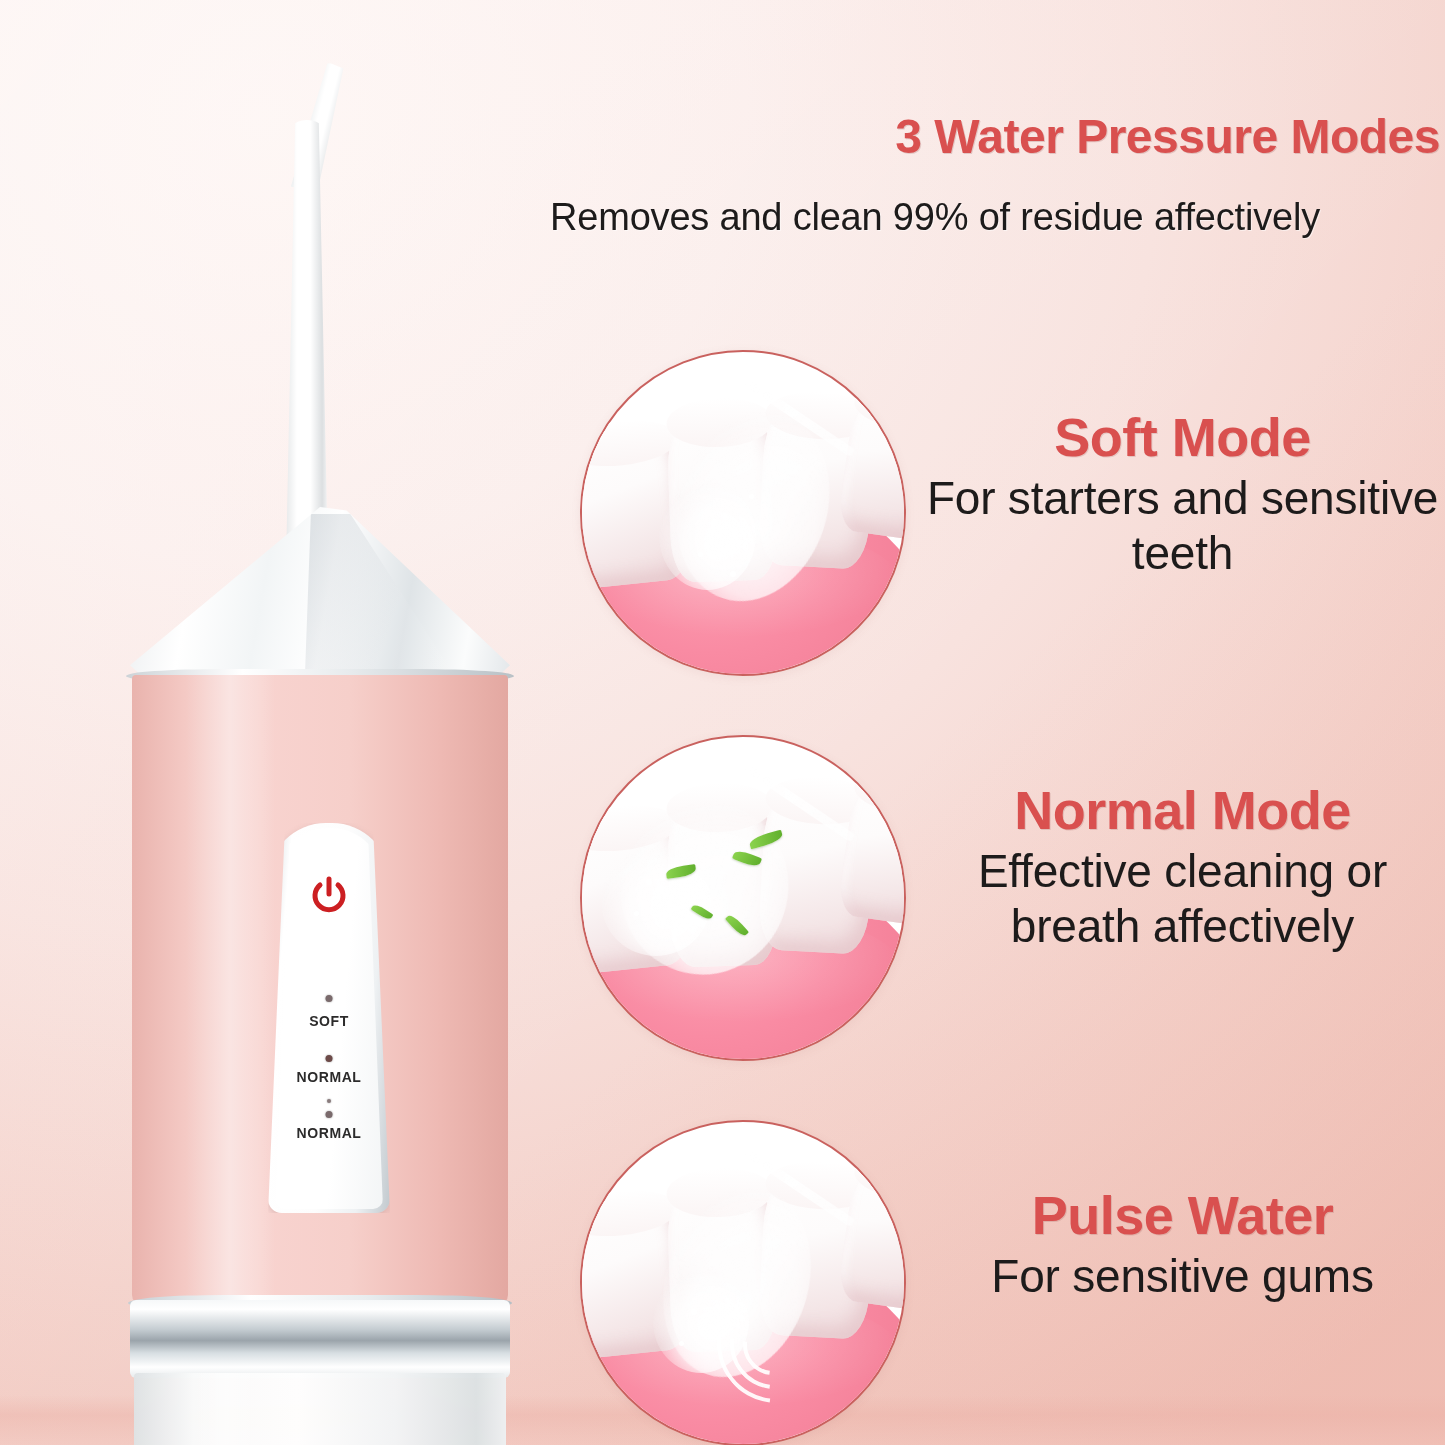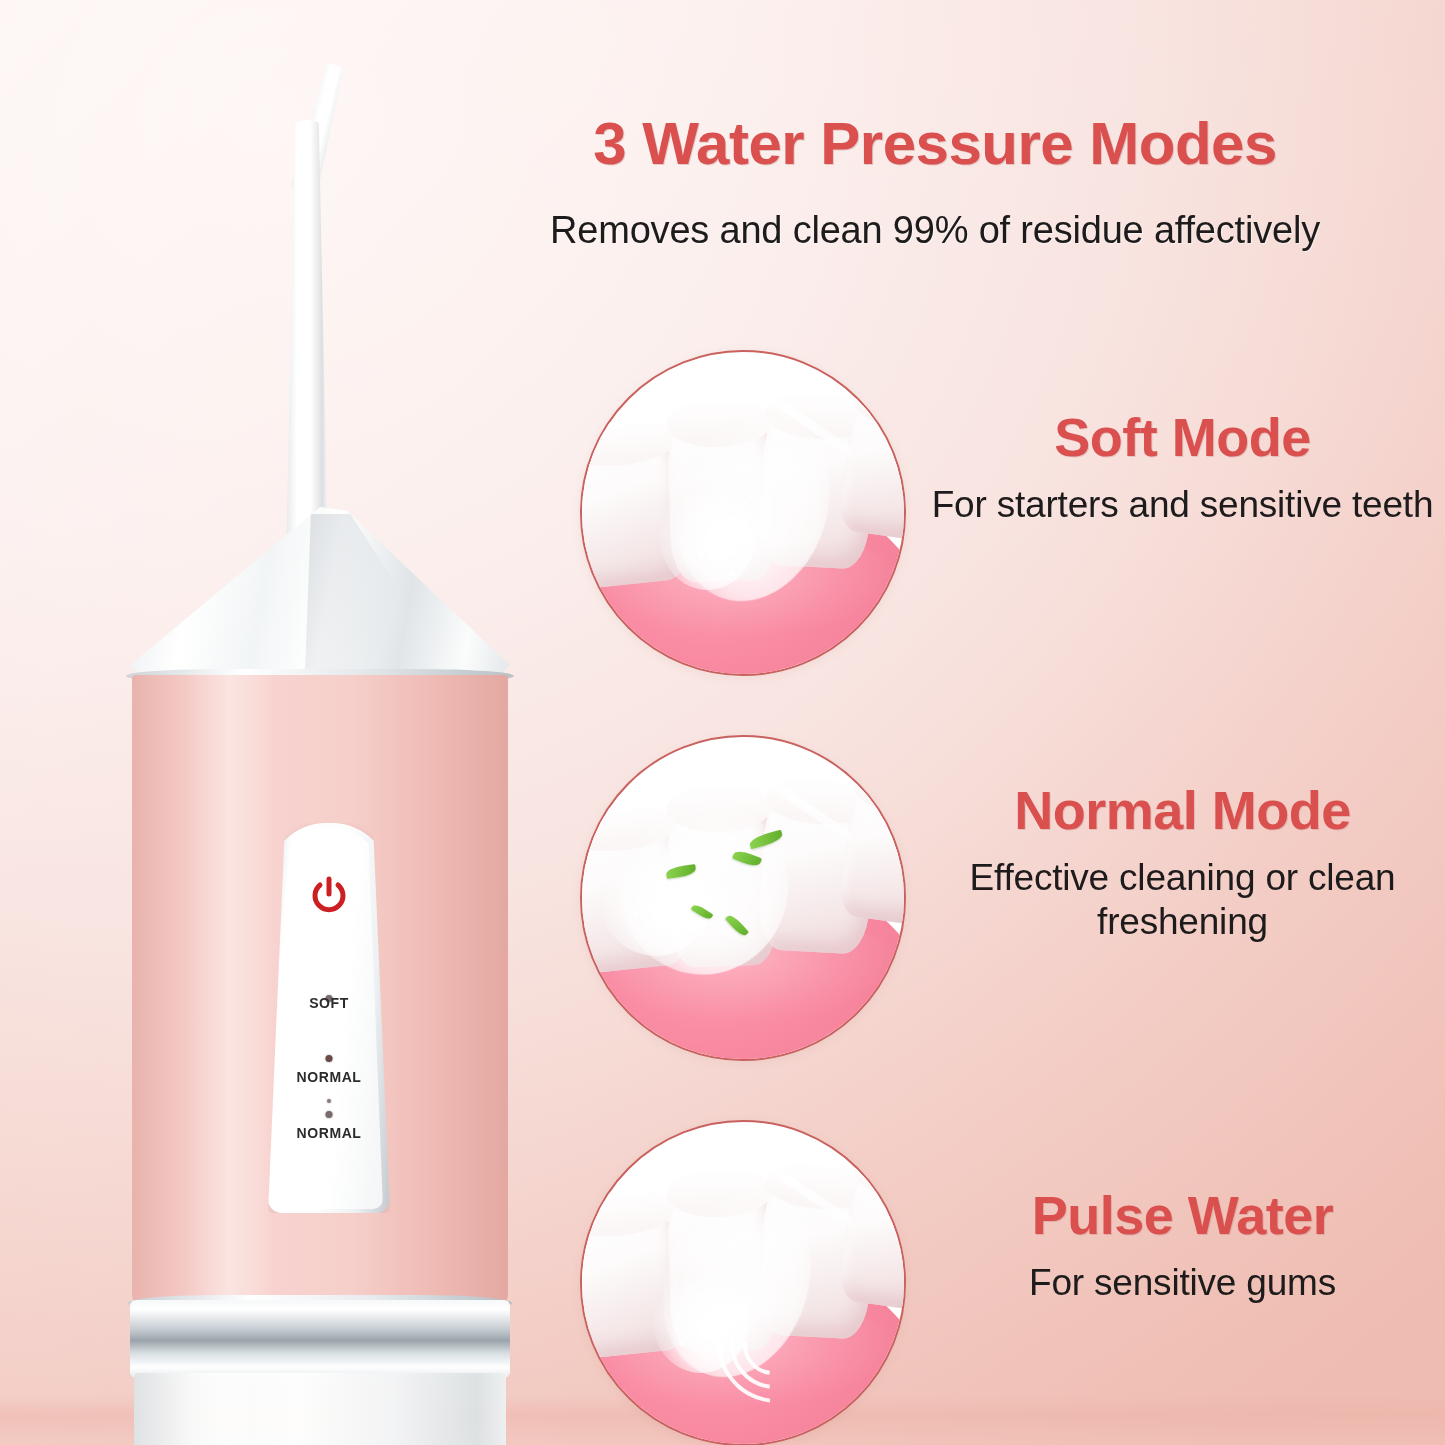--- a/index.html
+++ b/index.html
@@ -28,27 +28,28 @@
   
   .headline-wrap {
     position: absolute;
     left: 430px;
     top: 112px;
     width: 1010px;
     text-align: center;
     z-index: 6;
   }
   .headline {
-    font-size: 60px;
+    font-size: 48px;
     font-weight: bold;
     color: #d9504f;
     letter-spacing: -0.5px;
     line-height: 1.05;
     white-space: nowrap;
     text-shadow: 1px 1px 0 rgba(120,40,40,0.18);
+    text-align: right;
   }
   .subhead {
     margin-top: 34px;
     font-size: 38px;
     font-weight: normal;
     color: #1d1b1b;
     letter-spacing: -0.2px;
     white-space: nowrap;
     text-shadow: 1px 1px 0 rgba(255,255,255,0.5);
   }
@@ -190,22 +191,22 @@
     font-size: 54px;
     font-weight: bold;
     color: #d9504f;
     letter-spacing: -0.5px;
     line-height: 1.1;
     white-space: nowrap;
     text-shadow: 1px 1px 0 rgba(120,40,40,0.15);
     text-align: center;
   }
   .mode-desc {
-    margin-top: 16px;
-    font-size: 37px;
+    margin-top: 4px;
+    font-size: 46px;
     color: #1d1b1b;
     line-height: 1.18;
     letter-spacing: -0.2px;
   }
   #row-normal .mode-text { top: 46px; }
   #row-pulse  .mode-text { top: 66px; }
 
   
   #device {
     position: absolute;
@@ -348,21 +349,21 @@
   .panel-label {
     position: absolute;
     left: 0;
     width: 100%;
     text-align: center;
     font-size: 14px;
     font-weight: bold;
     color: #2c2b2b;
     letter-spacing: 0.6px;
   }
-  .panel-label.soft   { top: 172px; }
+  .panel-label.soft   { top: 190px; }
   .panel-label.normal { top: 246px; font-size: 14px; }
   .panel-label.pulse  { top: 302px; }
   
   .band {
     position: absolute;
     left: 20px;
     top: 1245px;
     width: 380px;
     height: 78px;
     background: linear-gradient(180deg, #f6f8f9 0%, #ffffff 12%, #c4ccd1 38%, #9ba4ab 52%, #d7dee2 68%, #ffffff 86%, #e6eaec 100%);
@@ -514,21 +515,21 @@
       <span class="leaf" style="left:26%;top:40%;transform:rotate(-8deg);width:30px;"></span>
       <span class="leaf" style="left:34%;top:53%;transform:rotate(34deg);width:22px;height:8px;"></span>
       <span class="leaf" style="left:44%;top:57%;transform:rotate(48deg);width:26px;height:9px;"></span>
       <span class="droplet" style="left:20%;top:44%;width:6px;height:6px;"></span>
       <span class="droplet" style="left:16%;top:54%;width:5px;height:5px;"></span>
       <span class="droplet" style="left:28%;top:62%;width:5px;height:5px;"></span>
       <div class="nozzle" style="bottom:12%;right:5%;"></div>
     </div>
     <div class="mode-text">
       <div class="mode-title">Normal Mode</div>
-      <div class="mode-desc">Effective cleaning or clean freshening</div>
+      <div class="mode-desc">Effective cleaning or breath affectively</div>
     </div>
   </div>
 
   <div class="mode-row" id="row-pulse">
     <div class="illus">
       <div class="gums"></div>
       <div class="tooth t1">
           <span class="cusp"></span>
         </div>
       <div class="tooth t2">

